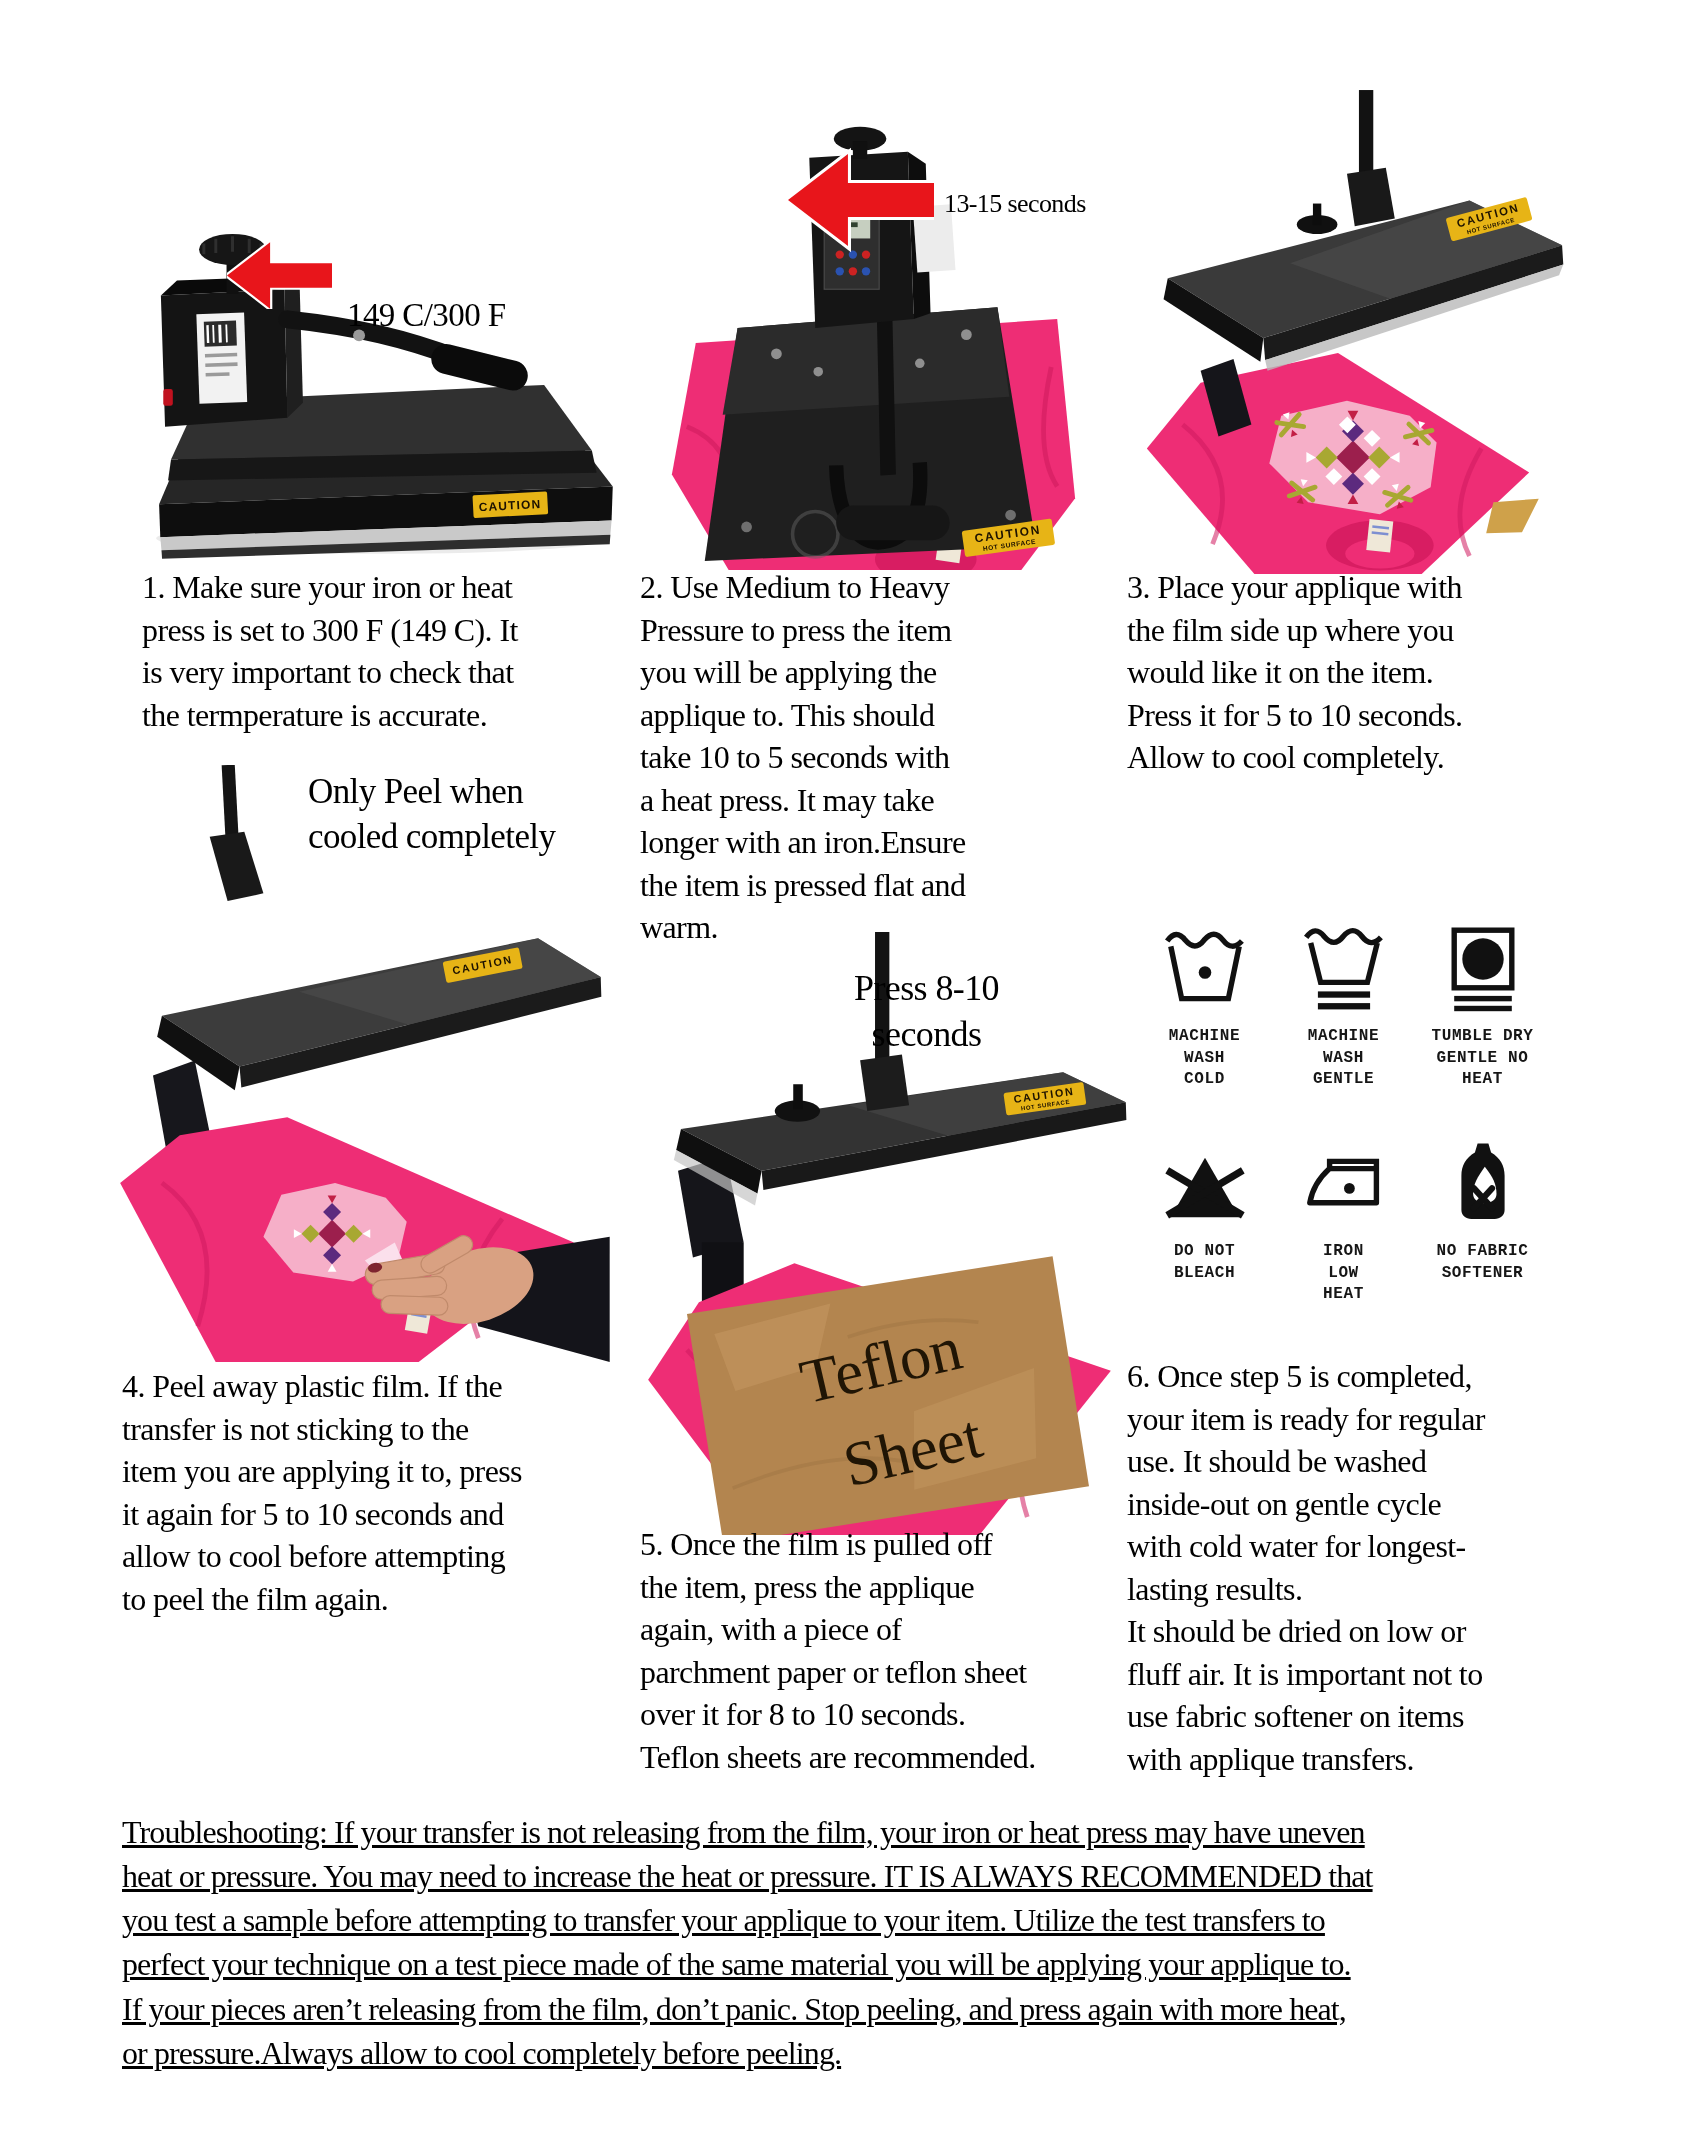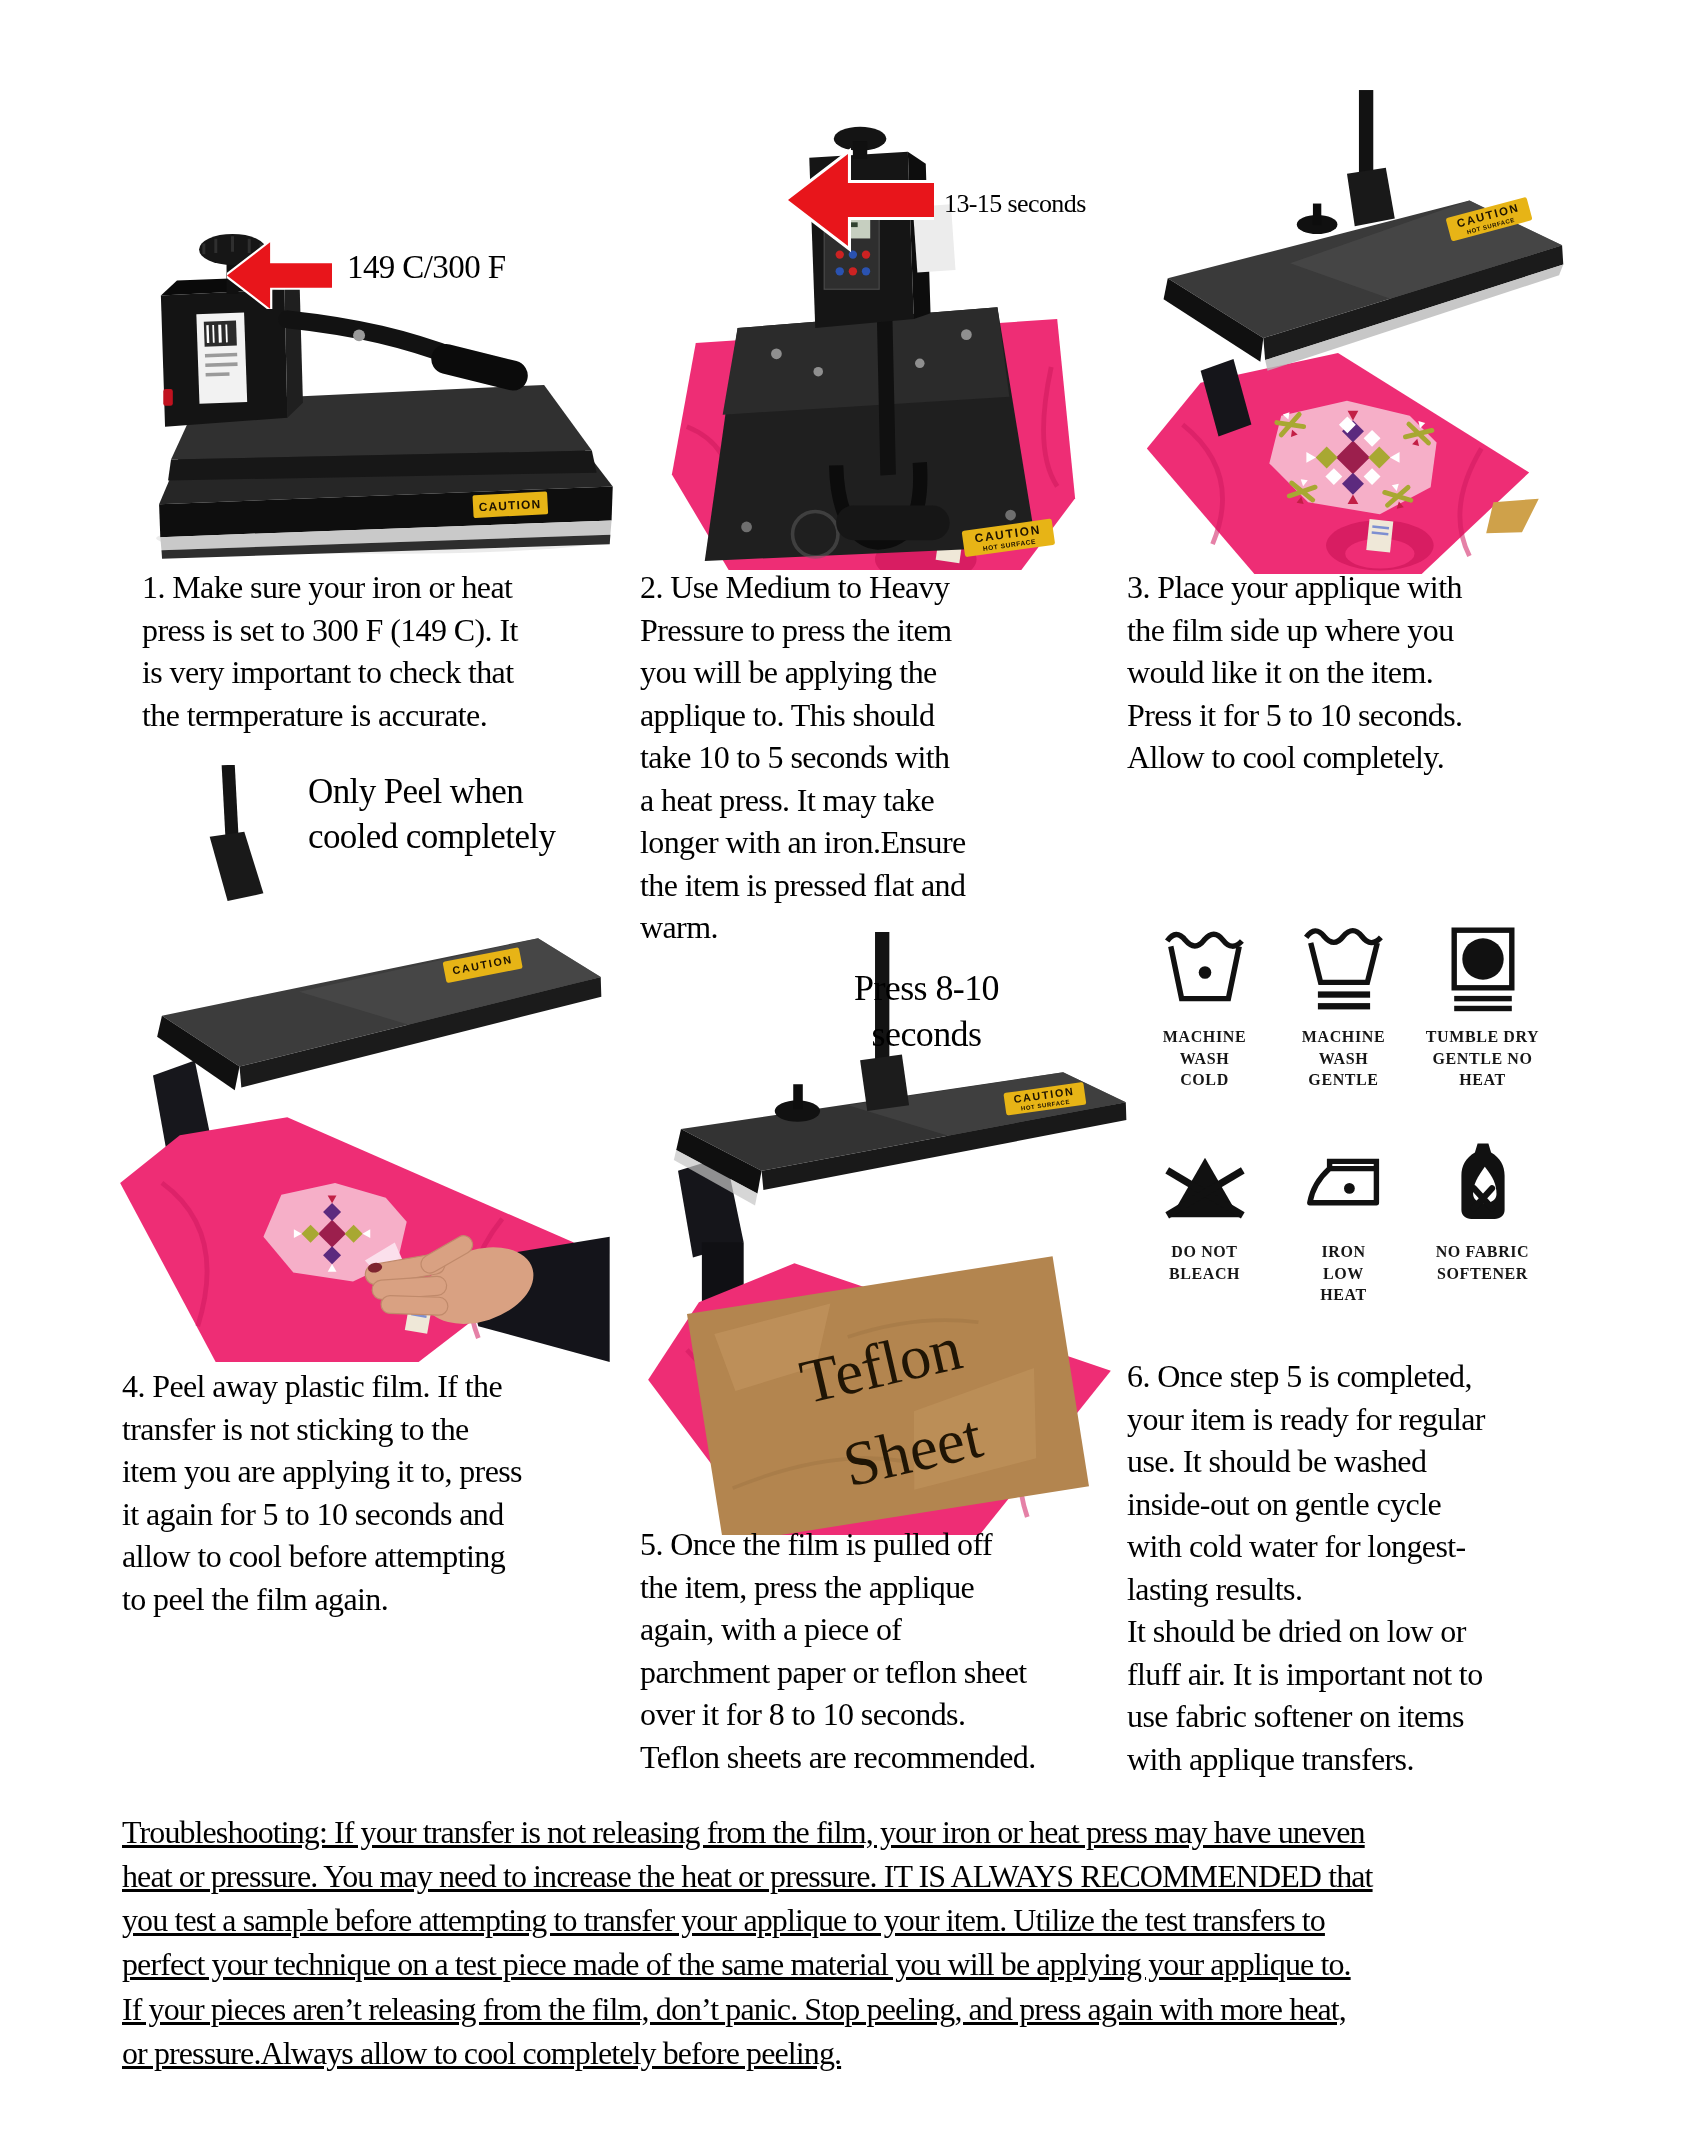--- a/index.html
+++ b/index.html
@@ -2,32 +2,32 @@
 <html style="font-size:9.6px"><head>
 <meta charset="utf-8">
 <style>
   html,body{margin:0;padding:0;background:#ffffff;}
   .page{position:relative;width:1703px;height:2151px;background:#ffffff;overflow:hidden;
         font-family:"Liberation Serif", serif;color:#000;}
   .figure{position:absolute;}
   .figure svg{display:block;width:100%;height:100%;}
   .step{position:absolute;font-size:32px;line-height:1.33;letter-spacing:-0.6px;
         white-space:pre-line;color:#000;}
-  .callout-lg{position:absolute;font-size:33px;letter-spacing:-0.6px;white-space:nowrap;}
+  .callout-lg{position:absolute;font-size:33px;letter-spacing:-0.6px;white-space:nowrap;margin-top:48px;}
   .callout-sm{position:absolute;font-size:26px;letter-spacing:-0.6px;white-space:nowrap;}
   .note{position:absolute;font-size:35px;line-height:1.28;letter-spacing:-0.6px;white-space:pre-line;}
   .note-center{text-align:center;}
   .arrow-icon{position:absolute;}
   .troubleshooting{position:absolute;font-size:32px;line-height:1.38;letter-spacing:-0.9px;
         white-space:pre-line;color:#000;}
   .care-grid{position:absolute;display:grid;grid-template-columns:repeat(3,139px);
         grid-auto-rows:215px;}
   .care-cell{display:flex;flex-direction:column;align-items:center;}
   .care-cell svg{width:90px;height:90px;}
-  .care-label{margin-top:13px;font-family:Liberation Serif, serif;font-weight:700;
+  .care-label{margin-top:13px;font-family:Liberation Mono, monospace;font-weight:700;
         font-size:16px;line-height:1.35;letter-spacing:0.6px;text-align:center;
         white-space:pre-line;color:#161616;}
 </style>
 </head>
 <body>
 
 <div class="page">
 
   <div class="figure" style="left:108px;top:179px;width:526px;height:388px;">
     <svg viewBox="0 0 880 650">

